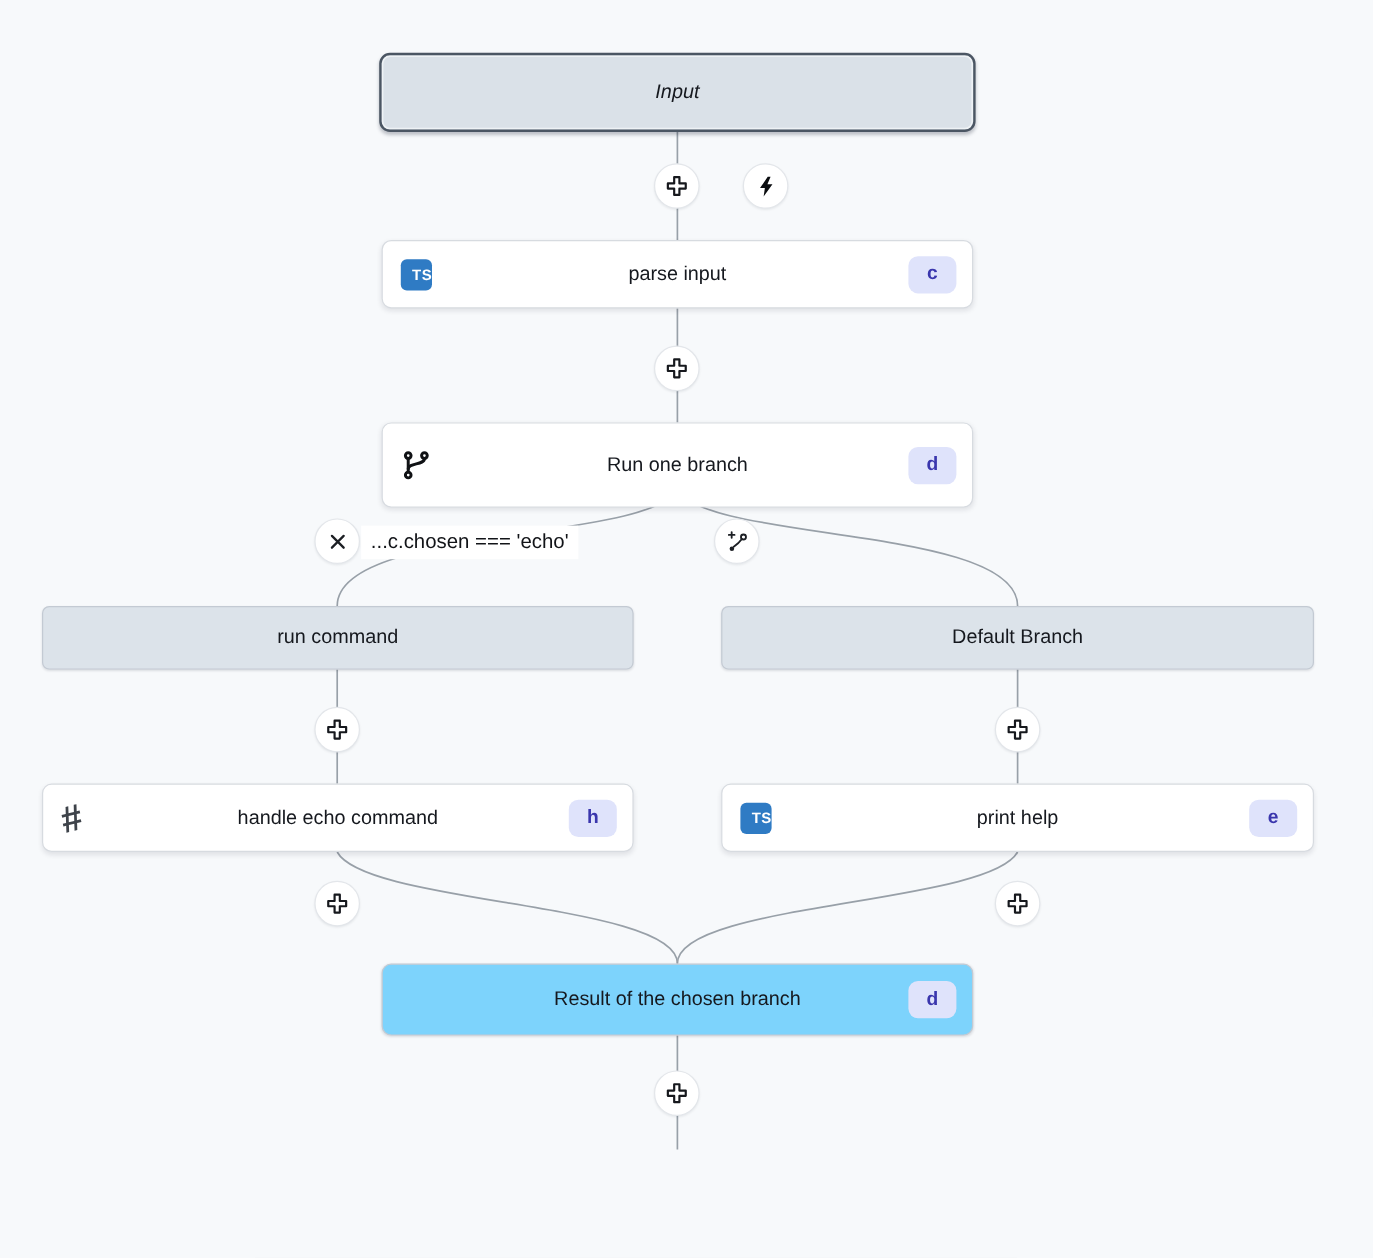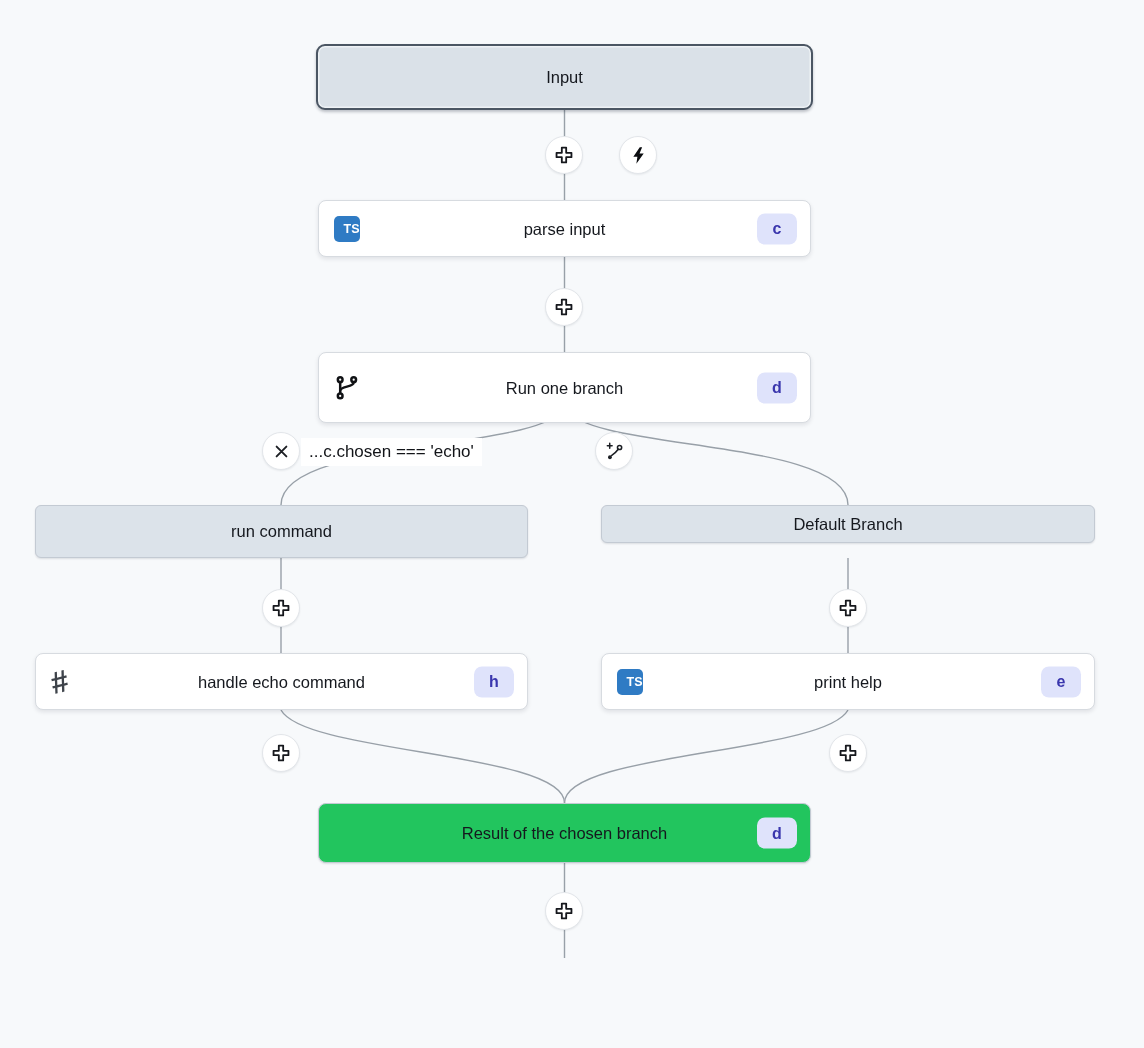--- a/index.html
+++ b/index.html
@@ -29,38 +29,39 @@
     background:#dce3ea;
     border:1px solid #c3cad3;
     border-radius:6px;
     box-shadow:0 1px 2px rgba(15,23,42,.12);
   }
   .input-box{
     background:#dae1e8;
     border:2.5px solid #4b5663;
     border-radius:9px;
     box-shadow:inset 0 0 0 1.5px #eef2f5, 0 2px 3px rgba(15,23,42,.25);
+    font-style:italic;
   }
   .node{
     position:absolute;
     background:#ffffff;
     border:1px solid #d7dbe0;
     border-radius:8px;
     box-shadow:0 2px 4px rgba(15,23,42,.10);
     box-sizing:border-box;
     z-index:2;
   }
   .node .label, .gray-node .label{
     position:absolute;left:0;right:0;top:50%;
     transform:translateY(-50%);
     text-align:center;
     font-size:16.5px;color:#15181e;
   }
   .gray-node{
-    background:#22c55e;
+    background:#7dd3fc;
     border:1px solid #c3cad3;
     box-shadow:0 1px 2px rgba(15,23,42,.12);
   }
   .node-icon{
     position:absolute;left:15px;top:50%;transform:translateY(-50%);
     display:flex;align-items:center;justify-content:center;
   }
   .ts-icon{
     width:26px;height:26px;border-radius:5px;
     background:#2f7bc4;color:#ffffff;
@@ -176,21 +177,21 @@
       <path d="M6 2.5 v5 M3.5 5 h5" stroke="#1c1f24" stroke-width="1.6" stroke-linecap="round" fill="none"></path>
       <circle cx="6.2" cy="17" r="2" fill="#1c1f24"></circle>
       <circle cx="16.3" cy="6.8" r="2.2" fill="none" stroke="#1c1f24" stroke-width="1.6"></circle>
       <path d="M7.8 15.3 C10.8 13.3 13 11.3 14.9 8.6" stroke="#1c1f24" stroke-width="1.6" fill="none" stroke-linecap="round"></path>
     </svg>
   </div>
 
   <div class="box header-box" style="left:35px;top:505px;width:493px;height:53px">
     <span>run command</span>
   </div>
-  <div class="box header-box" style="left:601px;top:505px;width:494px;height:38px">
+  <div class="box header-box" style="left:601px;top:505px;width:494px;height:53px">
     <span>Default Branch</span>
   </div>
 
   <div class="circle" style="left:262px;top:589px">
     <svg width="20" height="20" viewBox="0 0 22 22">
       <path d="M8.6 2.8 h4.8 v5.8 h5.8 v4.8 h-5.8 v5.8 h-4.8 v-5.8 h-5.8 v-4.8 h5.8 z" fill="#ffffff" stroke="#16181d" stroke-width="2" stroke-linejoin="round"></path>
     </svg>
   </div>
   <div class="circle" style="left:829px;top:589px">
     <svg width="20" height="20" viewBox="0 0 22 22">

